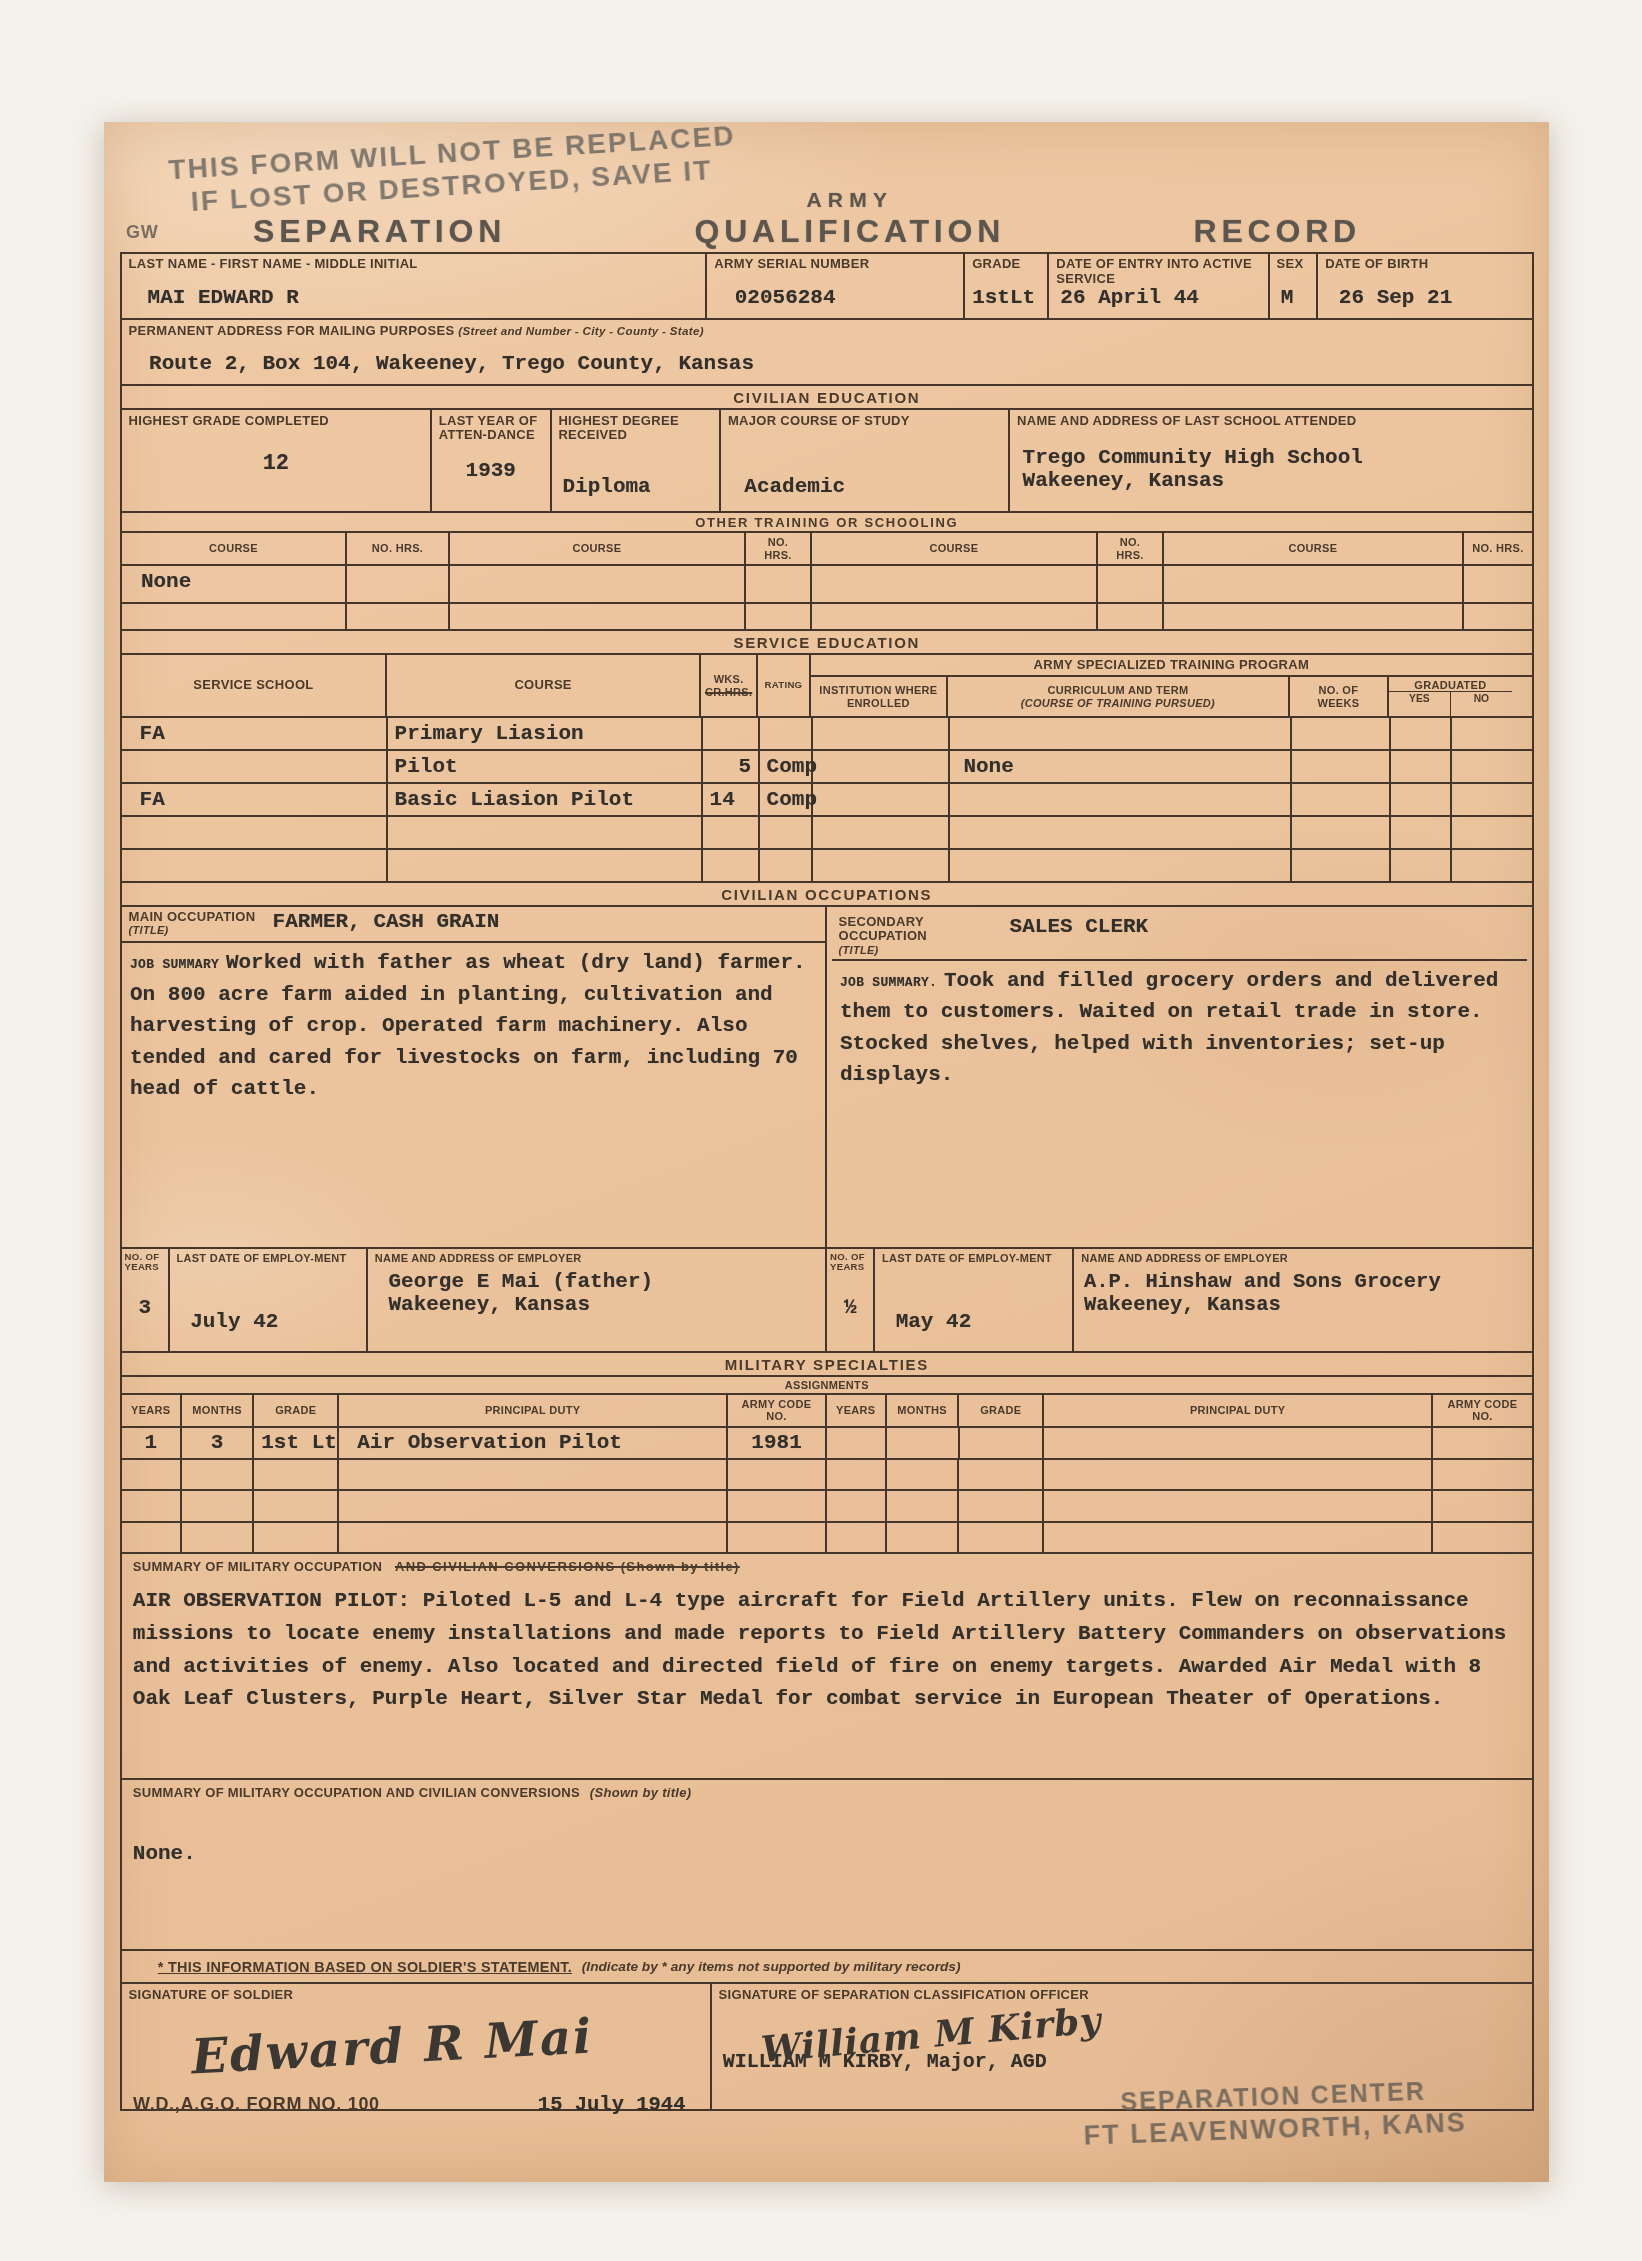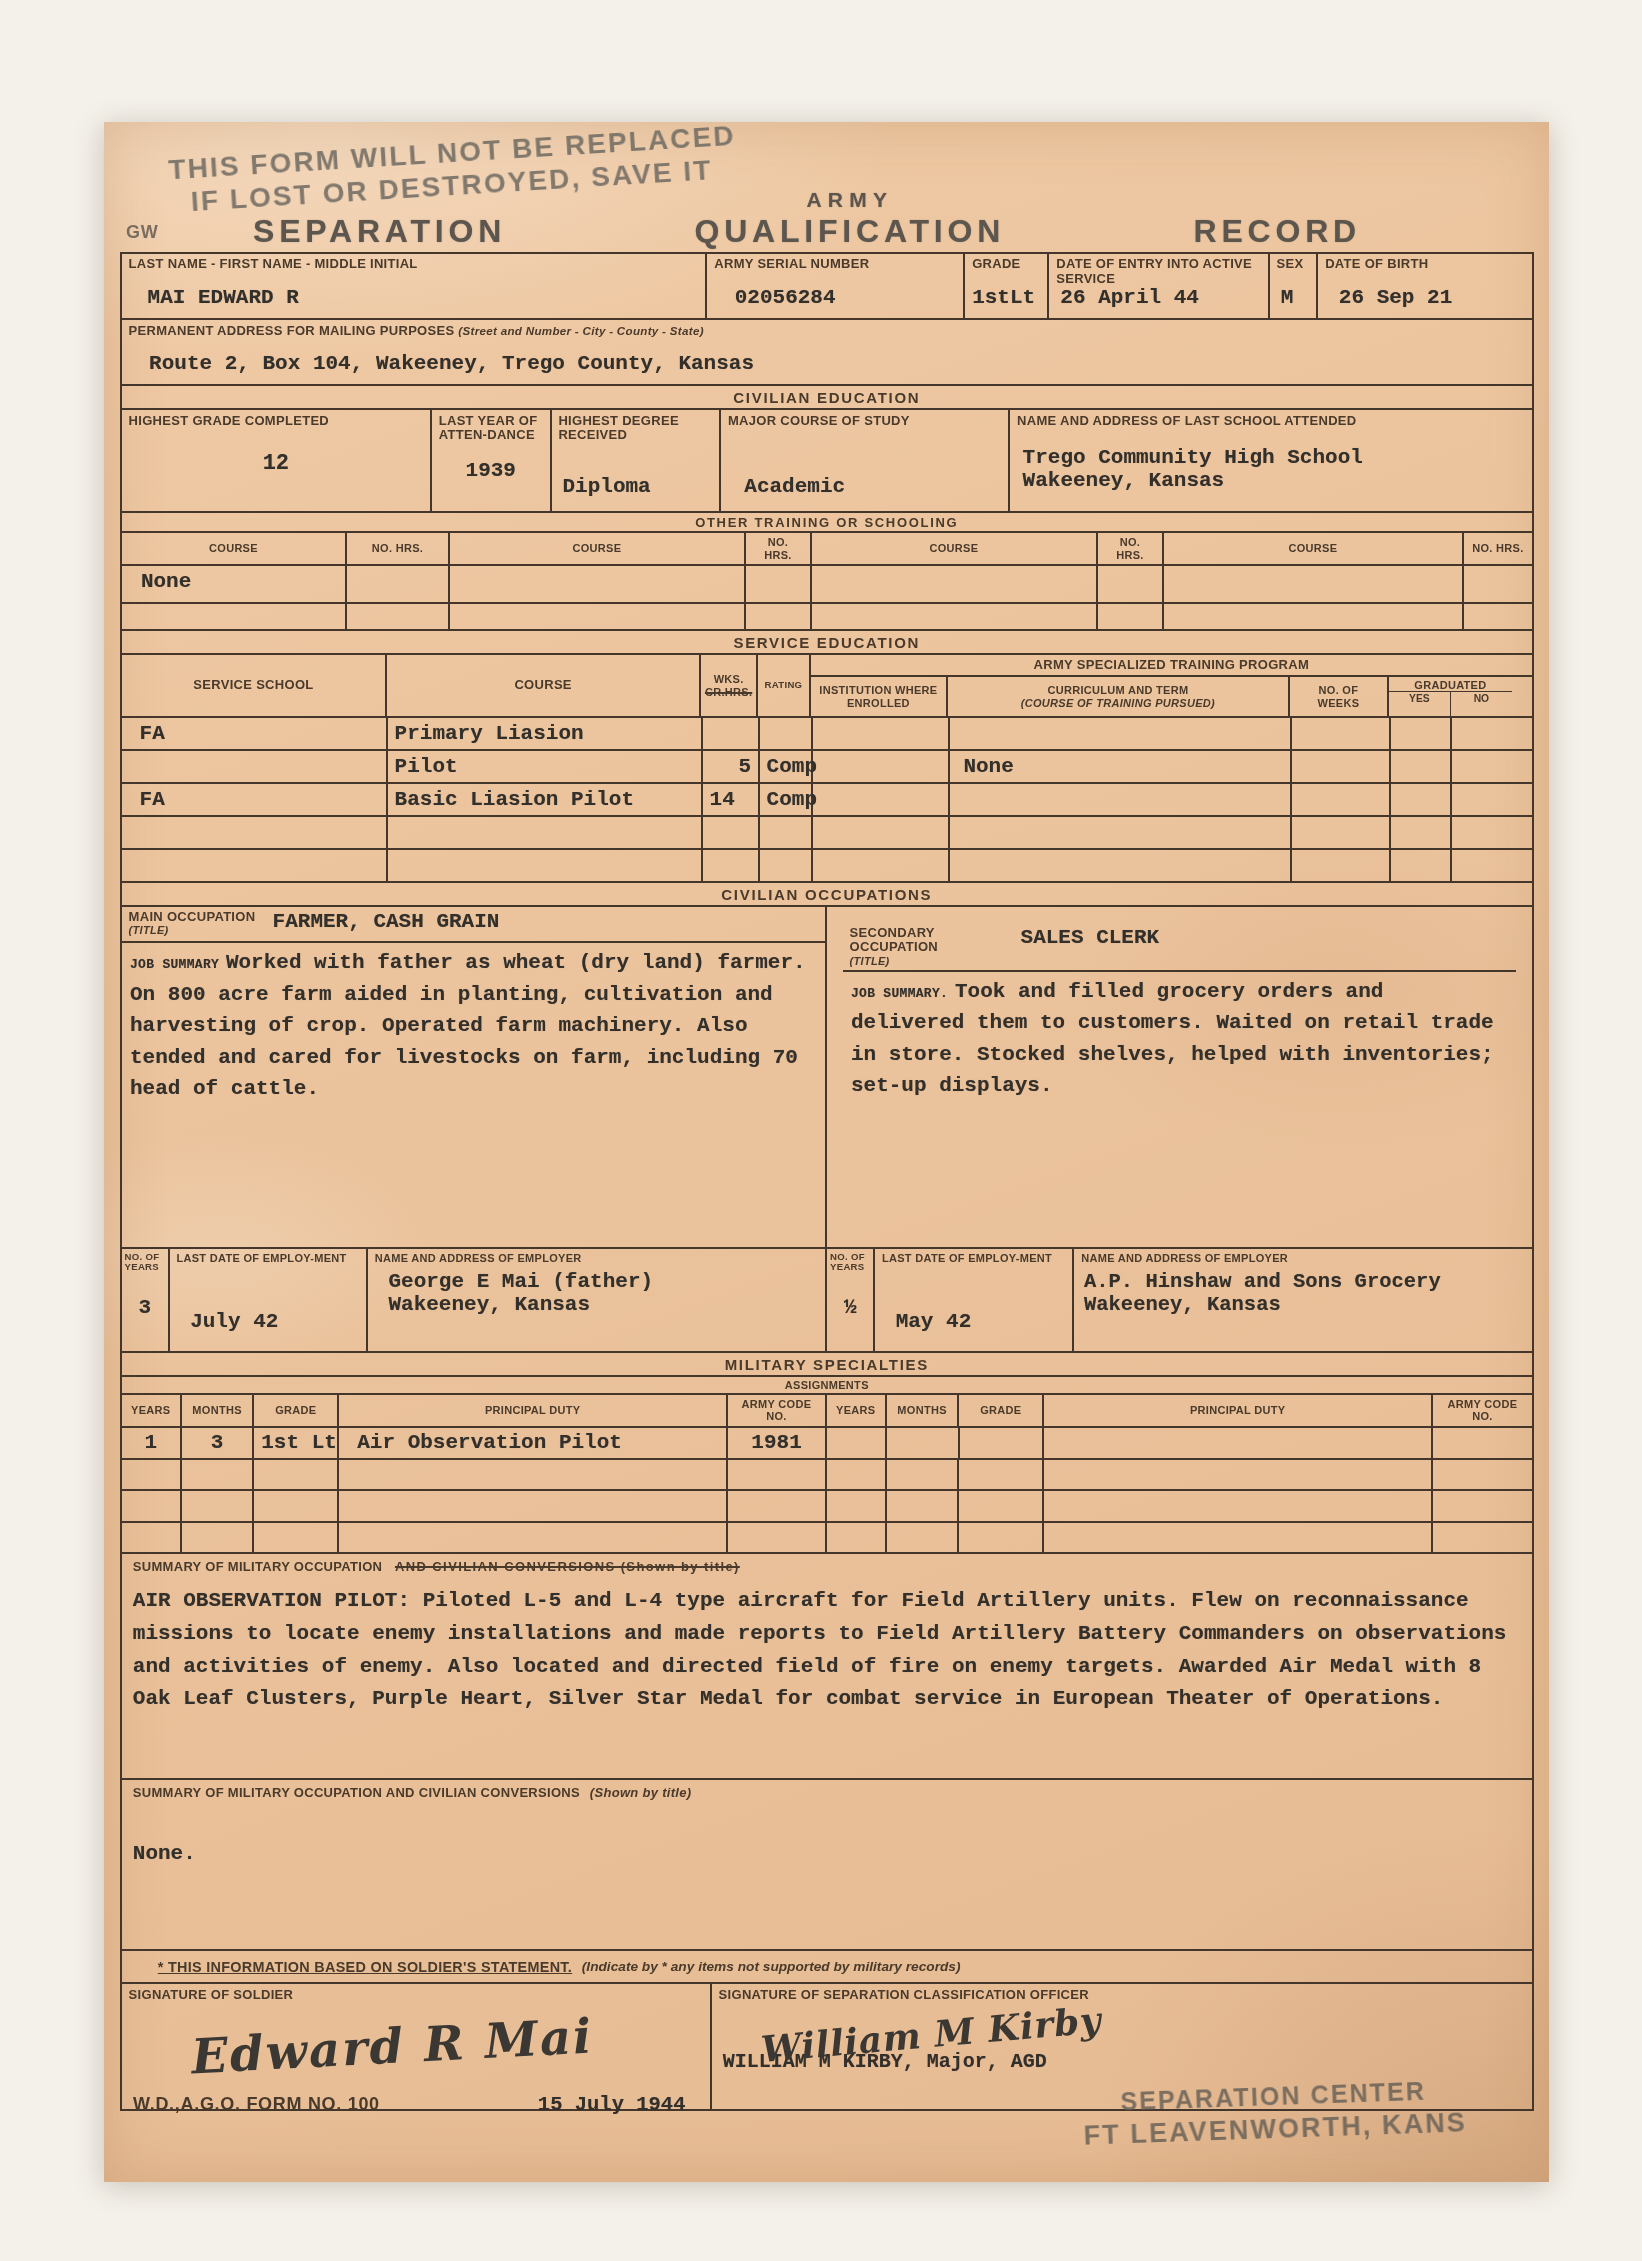--- a/index.html
+++ b/index.html
@@ -408,21 +408,21 @@
             <div class="label tiny it">(TITLE)</div>
           </div>
           <span class="typed">FARMER, CASH GRAIN</span>
         </div>
         <div class="occ-body">
           <p class="typed para" style="font-size:21px;">
             <span class="inline-label">JOB SUMMARY</span><span>Worked with father as wheat (dry land) farmer.  On 800 acre farm aided in planting, cultivation and harvesting of crop.  Operated farm machinery.  Also tended and cared for livestocks on farm, including 70 head of cattle.</span>
           </p>
         </div>
       </div>
-      <div class="cell w-half2 last" style="padding:16px;">
+      <div class="cell w-half2 last" style="padding:5px;">
         <div class="occ-title-row">
           <div style="width:171px;">
             <div class="label">SECONDARY OCCUPATION</div>
             <div class="label tiny it">(TITLE)</div>
           </div>
           <span class="typed">SALES CLERK</span>
         </div>
         <div class="occ-body">
           <p class="typed para" style="font-size:21px;">
             <span class="inline-label">JOB SUMMARY.</span><span>Took and filled grocery orders and delivered them to customers.  Waited on retail trade in store.  Stocked shelves, helped with inventories; set-up displays.</span>

